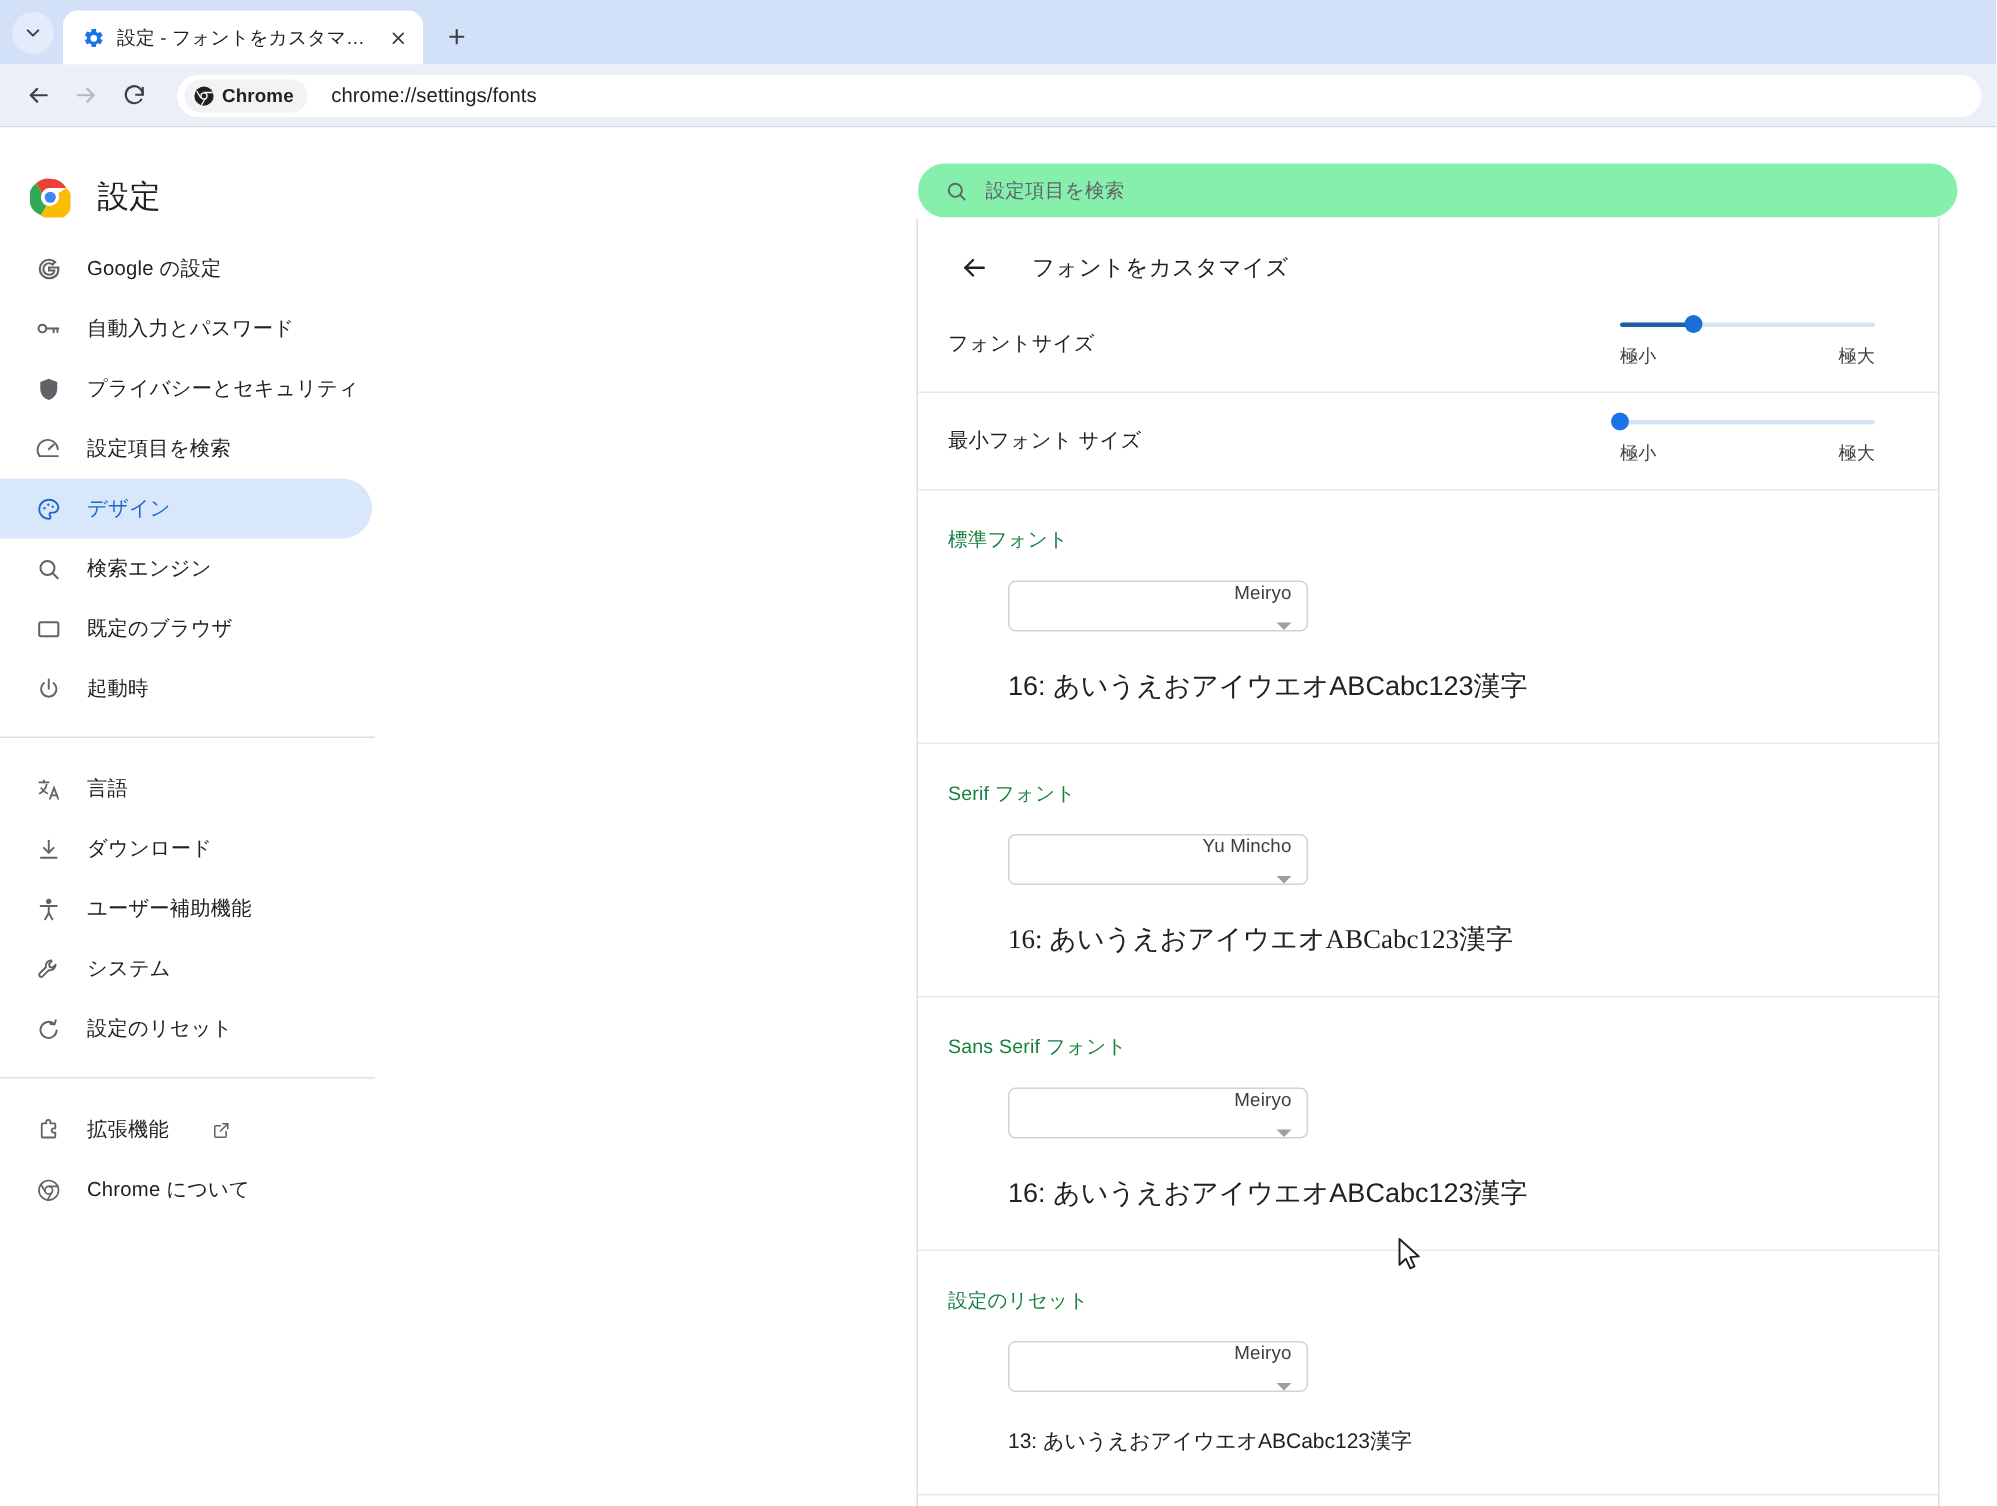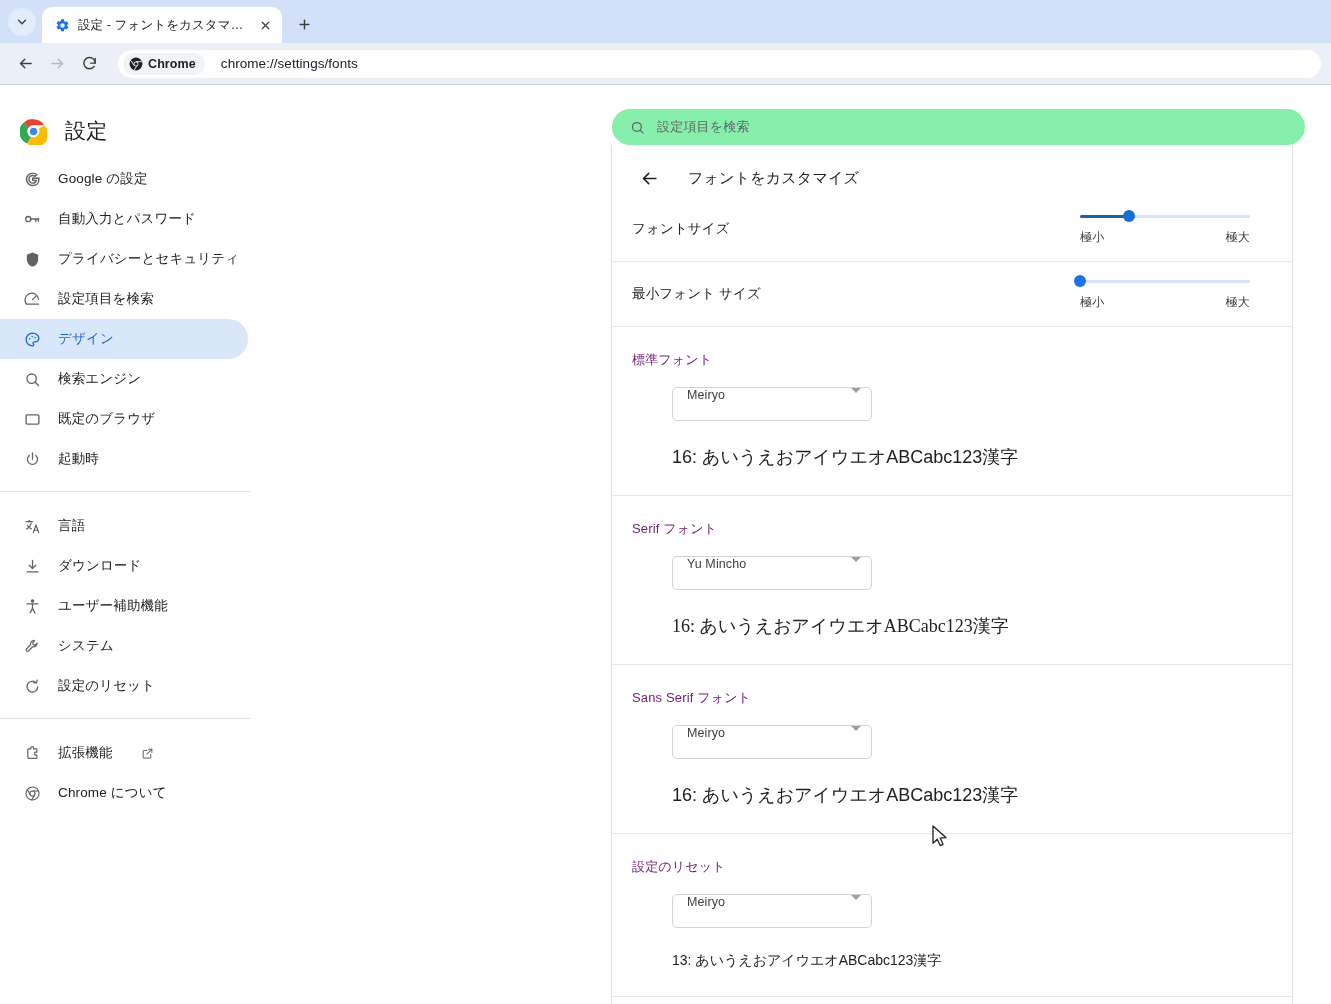--- a/index.html
+++ b/index.html
@@ -178,28 +178,29 @@
     margin-top: 11px;
     font-size: 12px; color: #3c4043; letter-spacing: .2px;
   }
 
   .font-block {
     width: 680px;
     border-bottom: 1px solid #e8e8e8;
     padding: 24px 20px 26px 20px;
   }
   .font-block:last-child { border-bottom: 1px solid #e8e8e8; }
-  .block-label { font-size: 13px; color: #701a75; letter-spacing: .15px; }
+  .block-label { font-size: 13px; color: #15803d; letter-spacing: .15px; }
   .select {
     margin: 18px 0 0 40px;
     width: 200px; height: 34px;
     border: 1px solid #cfd3d7; border-radius: 5px;
-    display: flex; align-items: flex-start;
+    display: flex; align-items: flex-end;
     padding: 0 10px 0 14px;
     background: #fff;
+    flex-direction: column;
   }
   .select-value { font-size: 12.5px; color: #3c4043; letter-spacing: .1px; flex: 1 1 auto; }
   .caret {
     width: 0; height: 0;
     border-left: 5px solid transparent;
     border-right: 5px solid transparent;
     border-top: 5px solid #9aa0a6;
   }
   .sample { margin: 24px 0 0 40px; color: #202124; }
   .sample.std   { font-size: 18px; font-family: "Liberation Sans", "DejaVu Sans", sans-serif; }

